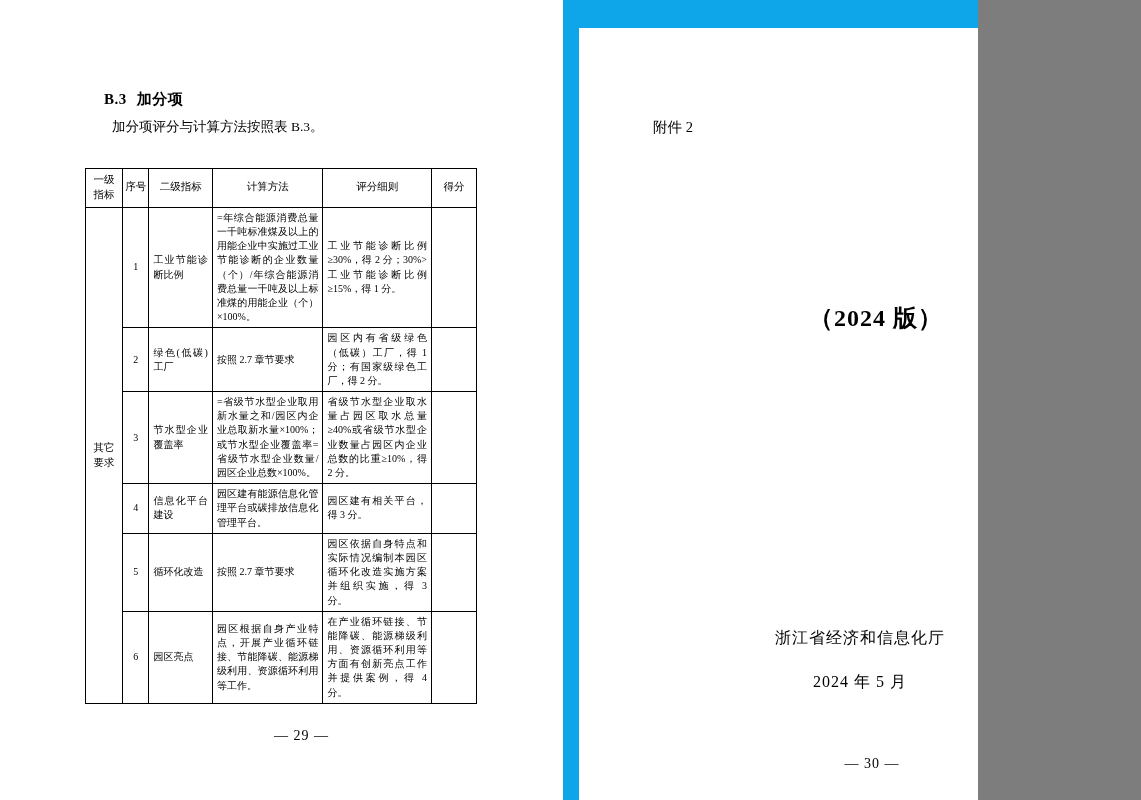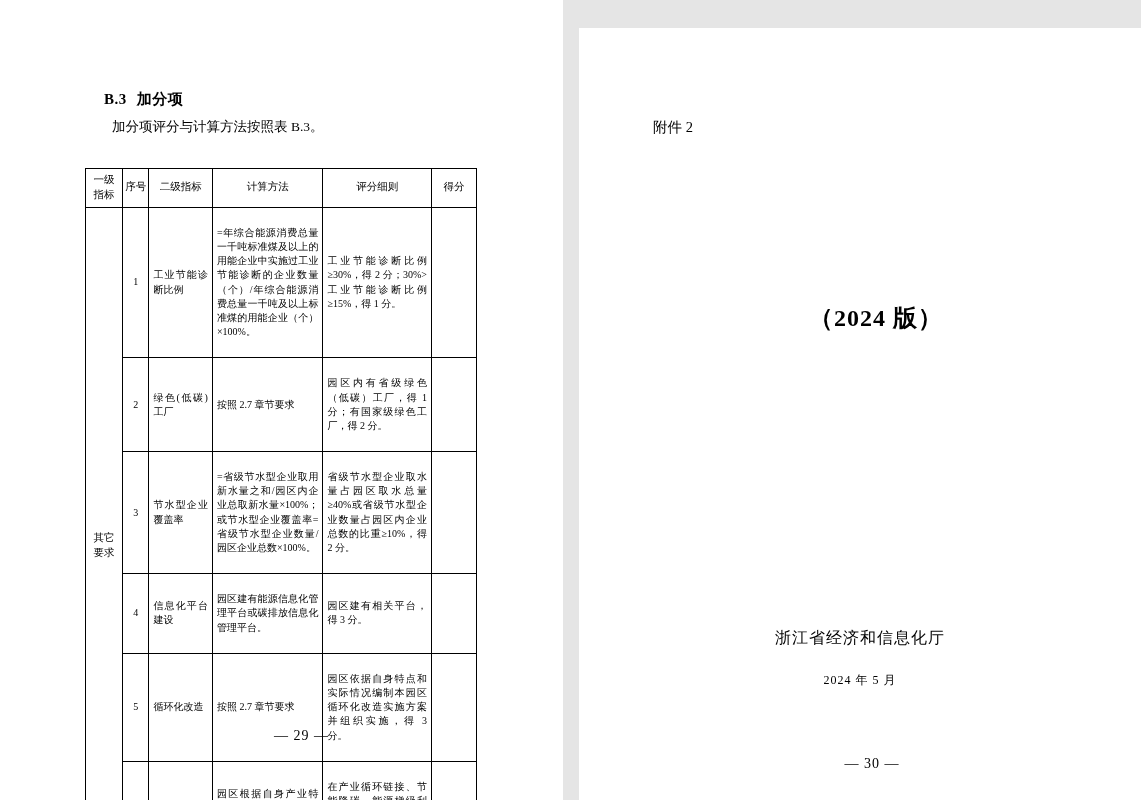--- a/index.html
+++ b/index.html
@@ -2,24 +2,24 @@
 <html><head>
 <meta charset="utf-8">
 <style>
   html, body {
     margin: 0;
     padding: 0;
     background: #7d7d7d;
     font-family: "Liberation Serif", "DejaVu Serif", serif;
   }
   .viewport {
-    width: 1141px;
+    width: 978px;
     height: 800px;
     position: relative;
-    background: #e5e5e5;
+    background: #0ea5e9;
     overflow: hidden;
   }
   .page {
     position: absolute;
     top: 0;
     background: #ffffff;
     height: 800px;
     box-sizing: border-box;
   }
   .page-left {
@@ -70,21 +70,21 @@
     top: 168px;
     border-collapse: collapse;
     width: 392px;
     table-layout: fixed;
     font-size: 10px;
     line-height: 1.42;
     color: #000;
   }
   table.score-table td, table.score-table th {
     border: 1px solid #000;
-    padding: 18px 4px;
+    padding: 3px 4px;
     vertical-align: middle;
     font-weight: normal;
   }
   table.score-table thead td {
     text-align: center;
     font-size: 10.5px;
     padding: 4px 2px;
   }
   .col-a { width: 36px; }
   .col-b { width: 26px; }
@@ -137,21 +137,21 @@
     text-align: center;
     font-size: 16px;
     letter-spacing: 1px;
   }
   .issue-date {
     position: absolute;
     left: 0;
     right: 0;
     top: 644px;
     text-align: center;
-    font-size: 12px;
+    font-size: 16px;
     letter-spacing: 1px;
   }
 </style>
 </head>
 <body>
 
 <div class="viewport">
 
   <div class="page page-left">
     <div class="page-inner">

